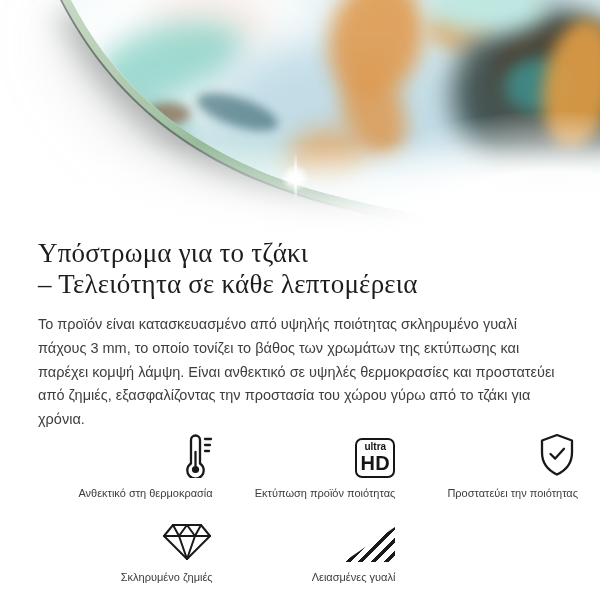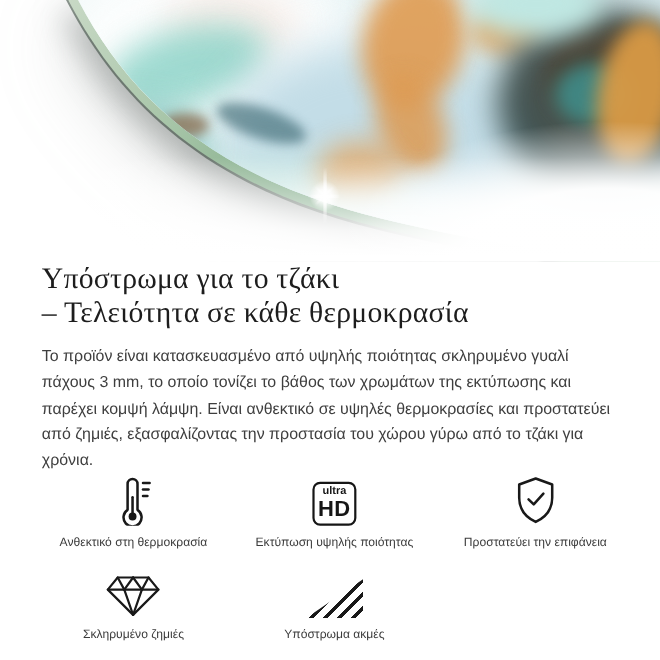--- a/index.html
+++ b/index.html
@@ -82,21 +82,21 @@
   .desc {
     margin-top:13px; width:530px;
     font-size:14.5px; line-height:23.8px; color:#3e3e3e;
   }
 
   
   .features {
     margin-top:-4px; display:grid; grid-template-columns:1fr 1fr 1fr;
     row-gap:13px; padding:0 22px 0 30px;
   }
-  .feature { display:flex; flex-direction:column; align-items:center; }
+  .feature { display:flex; flex-direction:column; align-items:flex-end; }
   .icon-box { height:50px; display:flex; align-items:flex-end; justify-content:center; }
   .feature-label { margin-top:9px; font-size:11px; color:#3b3b3b; white-space:nowrap; }
   .icon-stroke { stroke:#191919; fill:none; stroke-width:2.3; stroke-linecap:round; stroke-linejoin:round; }
   .uhd-box {
     width:40px; height:40px; border:2.6px solid #161616; border-radius:7px;
     display:flex; flex-direction:column; align-items:center; justify-content:center;
     color:#161616; line-height:1;
   }
   .uhd-top { font-size:10px; font-weight:700; margin-bottom:1px; }
   .uhd-bottom { font-size:20px; font-weight:800; letter-spacing:.5px; }
@@ -142,21 +142,21 @@
         <div class="ray-v"></div>
         <div class="ray-h"></div>
       <div class="ray-d1"></div>
         <div class="ray-d2"></div>
     </div>
   </section>
 
   <div class="content">
     <h1>
       <span>Υπόστρωμα για το τζάκι</span>
-      <span>– Τελειότητα σε κάθε θερμοκρασία</span>
+      <span>– Τελειότητα σε κάθε λεπτομέρεια</span>
     </h1>
     <p class="desc">Το προϊόν είναι κατασκευασμένο από υψηλής ποιότητας σκληρυμένο γυαλί πάχους 3 mm, το οποίο τονίζει το βάθος των χρωμάτων της εκτύπωσης και παρέχει κομψή λάμψη. Είναι ανθεκτικό σε υψηλές θερμοκρασίες και προστατεύει από ζημιές, εξασφαλίζοντας την προστασία του χώρου γύρω από το τζάκι για χρόνια.</p>
   </div>
 
   <div class="features">
 
     <div class="feature">
       <div class="icon-box">
         <svg width="34" height="47" viewBox="0 0 34 47">
           <path class="icon-stroke" d="M12 32.5 V9 a4.5 4.5 0 0 1 9 0 V32.5 a8.2 8.2 0 1 1 -9 0 Z"></path>
@@ -170,31 +170,31 @@
       <div class="feature-label">Ανθεκτικό στη θερμοκρασία</div>
     </div>
 
     <div class="feature">
       <div class="icon-box">
         <div class="uhd-box">
           <div class="uhd-top">ultra</div>
           <div class="uhd-bottom">HD</div>
         </div>
       </div>
-      <div class="feature-label">Εκτύπωση υψηλής ποιότητας</div>
+      <div class="feature-label">Εκτύπωση προϊόν ποιότητας</div>
     </div>
 
     <div class="feature">
       <div class="icon-box">
         <svg width="42" height="46" viewBox="0 0 42 46">
           <path class="icon-stroke" d="M21 3 L36 8.5 V20.5 C36 31.5 29.5 38.5 21 42.5 C12.5 38.5 6 31.5 6 20.5 V8.5 Z"></path>
           <path class="icon-stroke" d="M14.5 22 L19.2 26.6 L28 16.8"></path>
         </svg>
       </div>
-      <div class="feature-label">Προστατεύει την επιφάνεια</div>
+      <div class="feature-label">Προστατεύει την ποιότητας</div>
     </div>
 
     <div class="feature">
       <div class="icon-box">
         <svg width="52" height="41" viewBox="0 0 52 41">
           <g class="icon-stroke" style="stroke-width:2">
             <path d="M12 4 H40 L49 15 L26 38 L3 15 Z"></path>
             <line x1="3" y1="15" x2="49" y2="15"></line>
             <line x1="12" y1="4" x2="18" y2="15"></line>
             <line x1="26" y1="4" x2="18" y2="15"></line>
@@ -205,18 +205,18 @@
           </g>
         </svg>
       </div>
       <div class="feature-label">Σκληρυμένο ζημιές</div>
     </div>
 
     <div class="feature">
       <div class="icon-box">
         <div class="edges-tri"></div>
       </div>
-      <div class="feature-label">Υπόστρωμα ακμές</div>
+      <div class="feature-label">Λειασμένες γυαλί</div>
     </div>
 
 
   </div>
 </div>
 
 </body></html>

